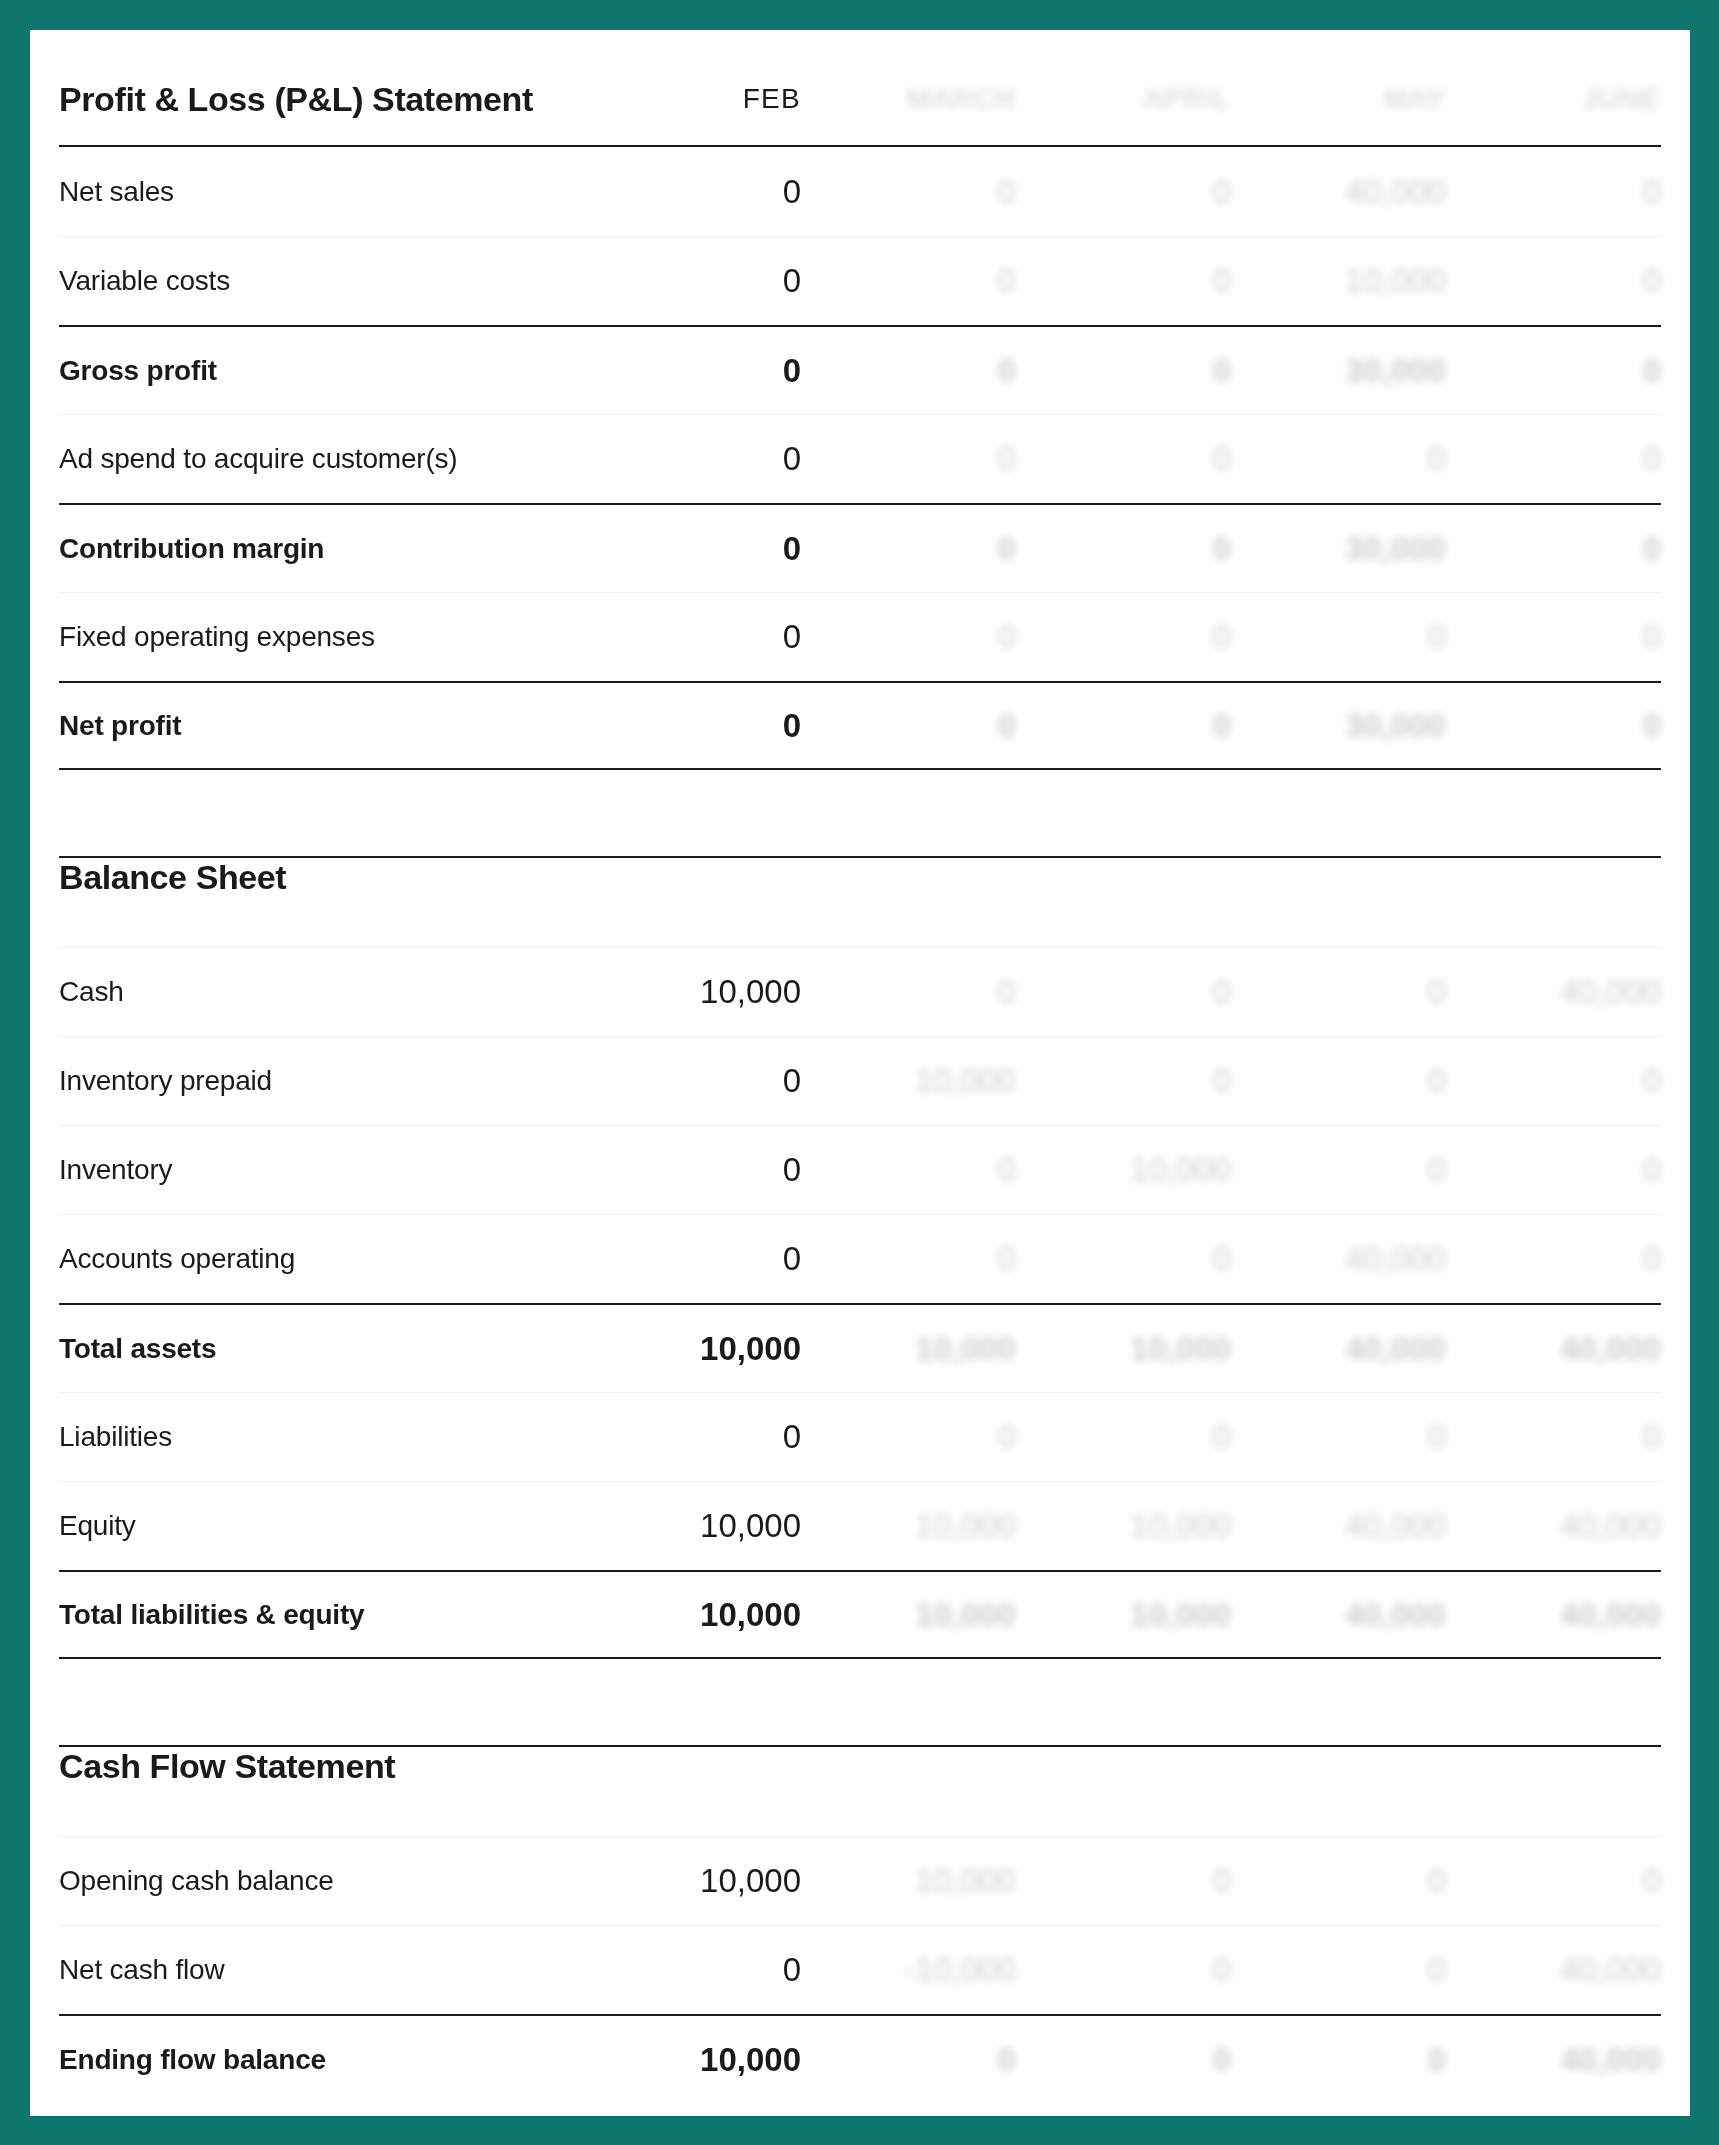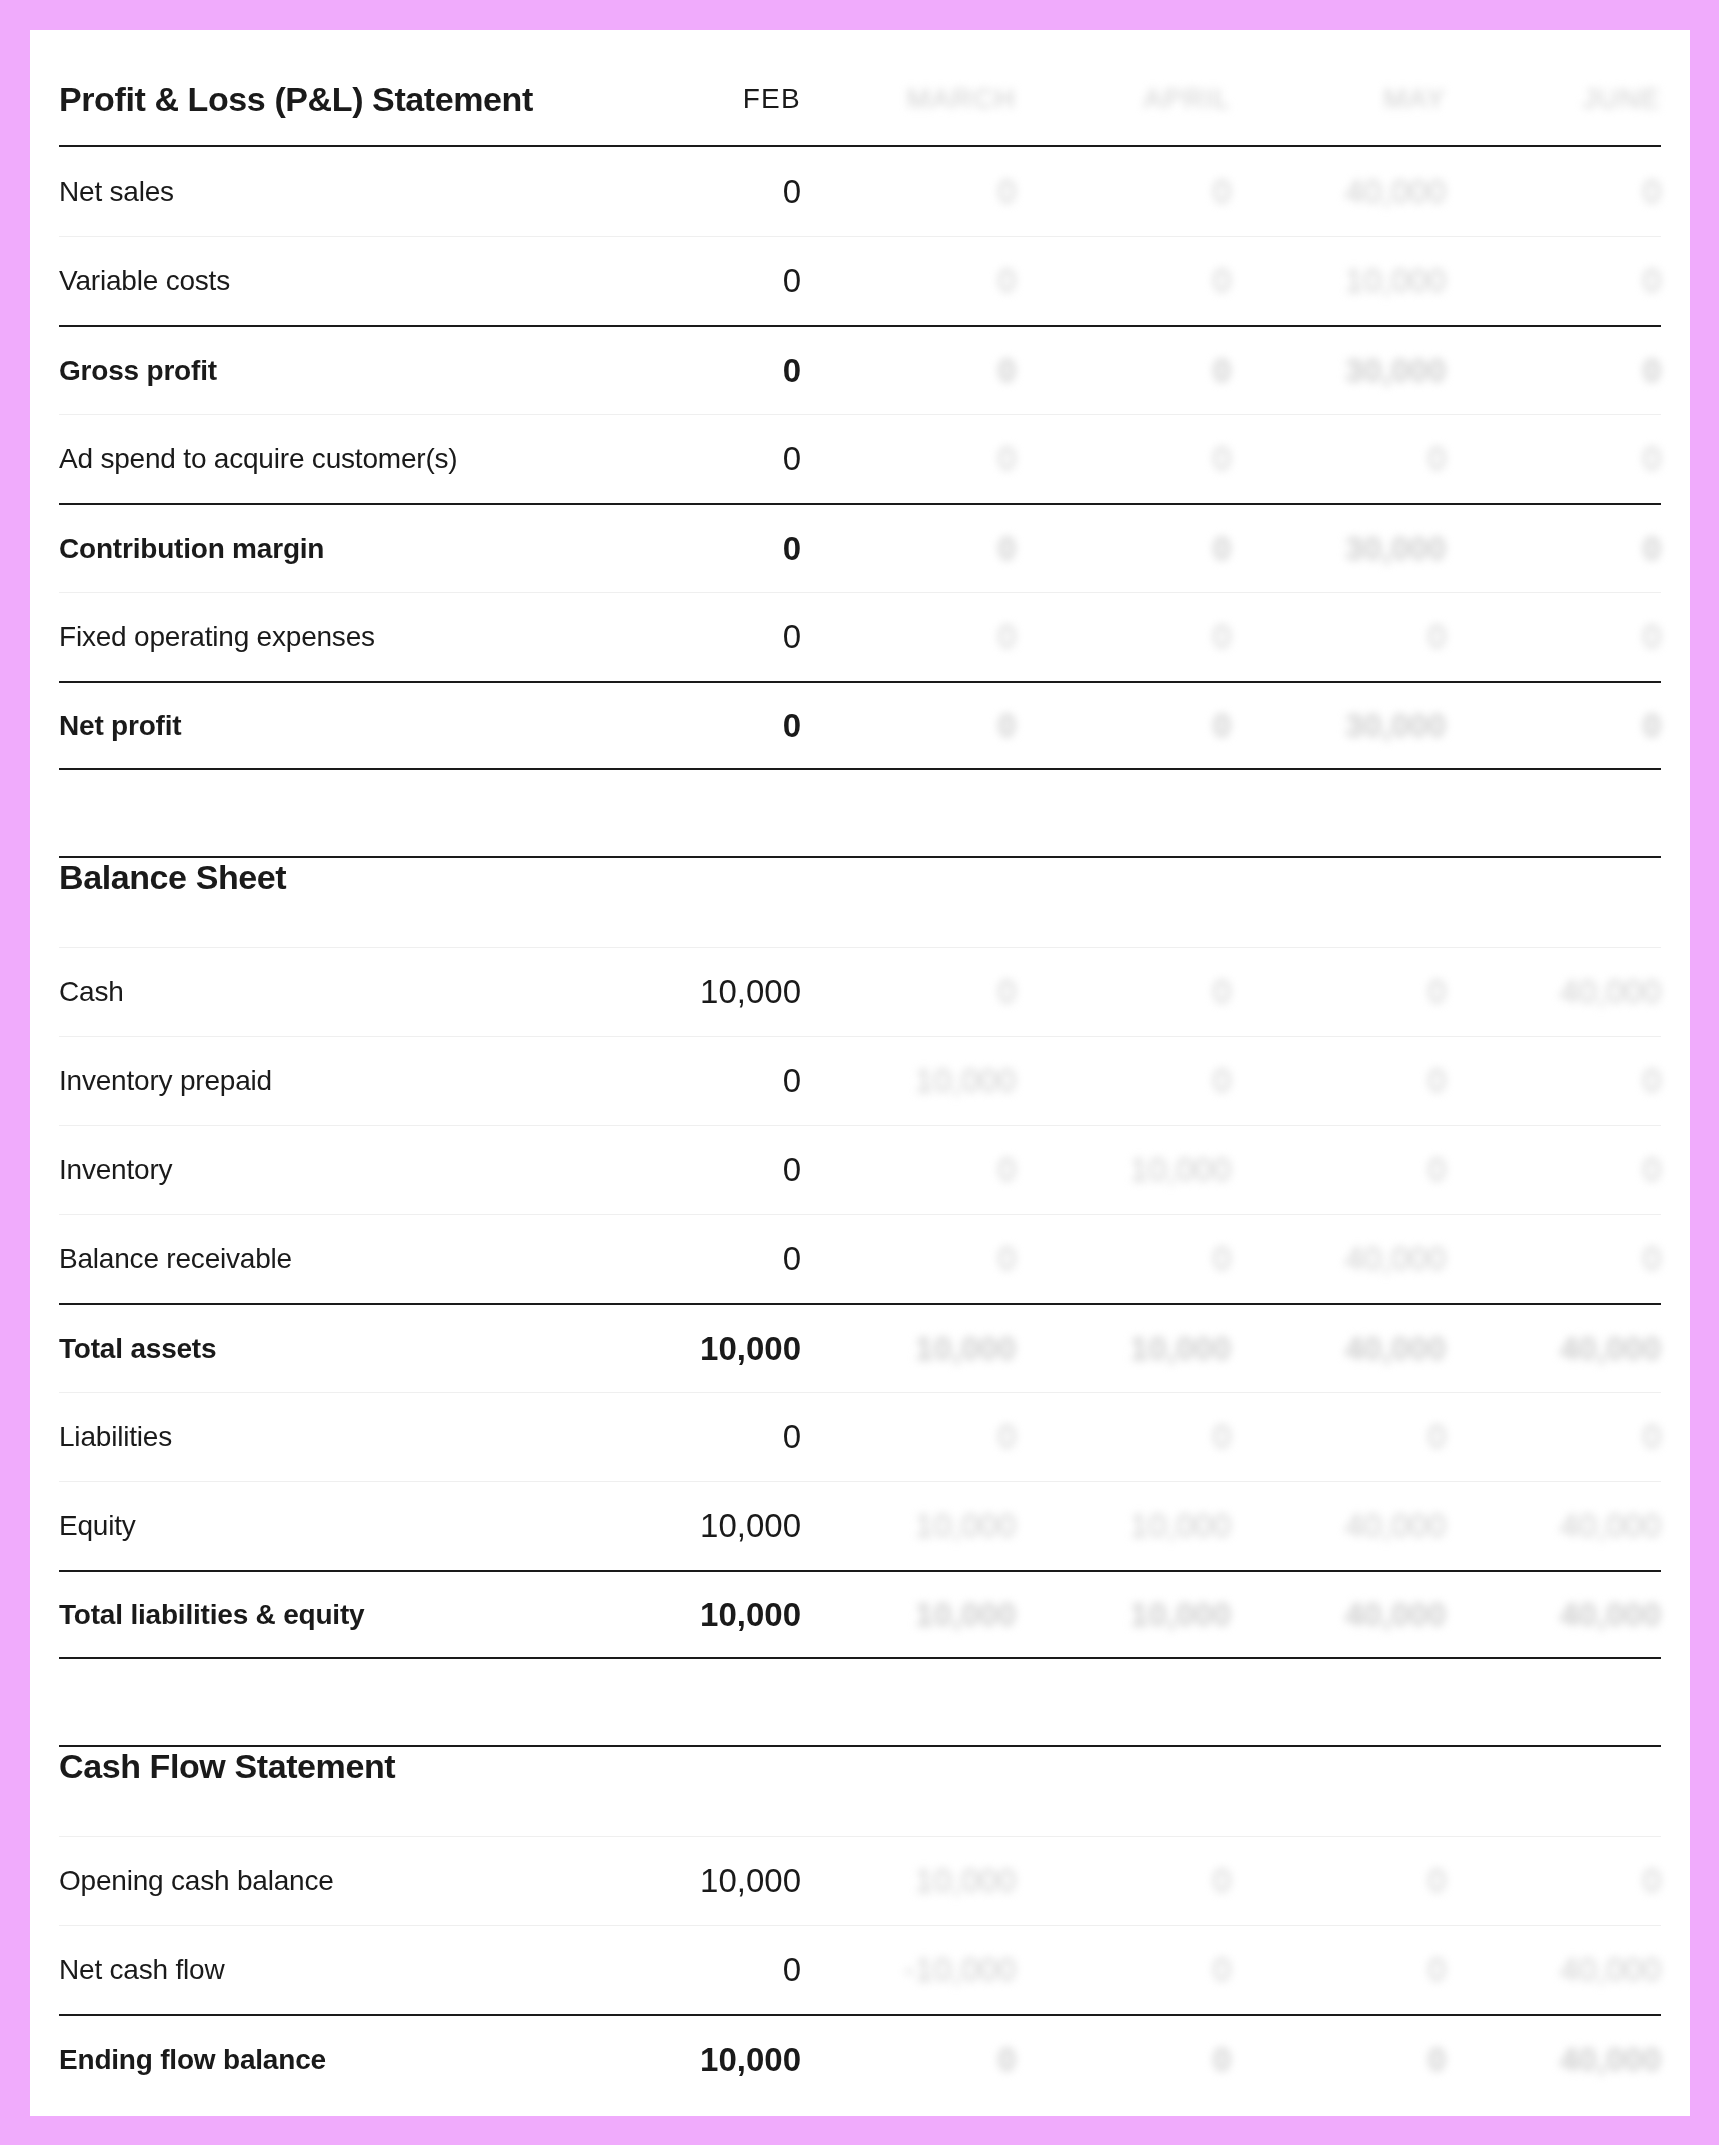--- a/index.html
+++ b/index.html
@@ -10,21 +10,21 @@
     background: #f67f7d;
     font-family: "Liberation Sans", sans-serif;
     color: #1a1a1a;
     overflow: hidden;
   }
   .frame {
     box-sizing: border-box;
     width: 1720px;
     height: 2146px;
     padding: 30px;
-    background: #f0abfc;
+    background: #0f766e;
   }
   .sheet {
     box-sizing: border-box;
     width: 100%;
     height: 100%;
     background: #ffffff;
     padding: 0 29px;
     overflow: hidden;
   }
   .row {
@@ -192,21 +192,21 @@
       <div class="row light">
         <div class="label">Inventory</div>
         <div class="val">0</div>
         <div class="val dim">0</div>
         <div class="val dim">10,000</div>
         <div class="val dim">0</div>
         <div class="val dim">0</div>
       </div>
 
       <div class="row light">
-        <div class="label">Balance receivable</div>
+        <div class="label">Accounts operating</div>
         <div class="val">0</div>
         <div class="val dim">0</div>
         <div class="val dim">0</div>
         <div class="val dim">40,000</div>
         <div class="val dim">0</div>
       </div>
 
       <div class="row dark bold">
         <div class="label">Total assets</div>
         <div class="val">10,000</div>

